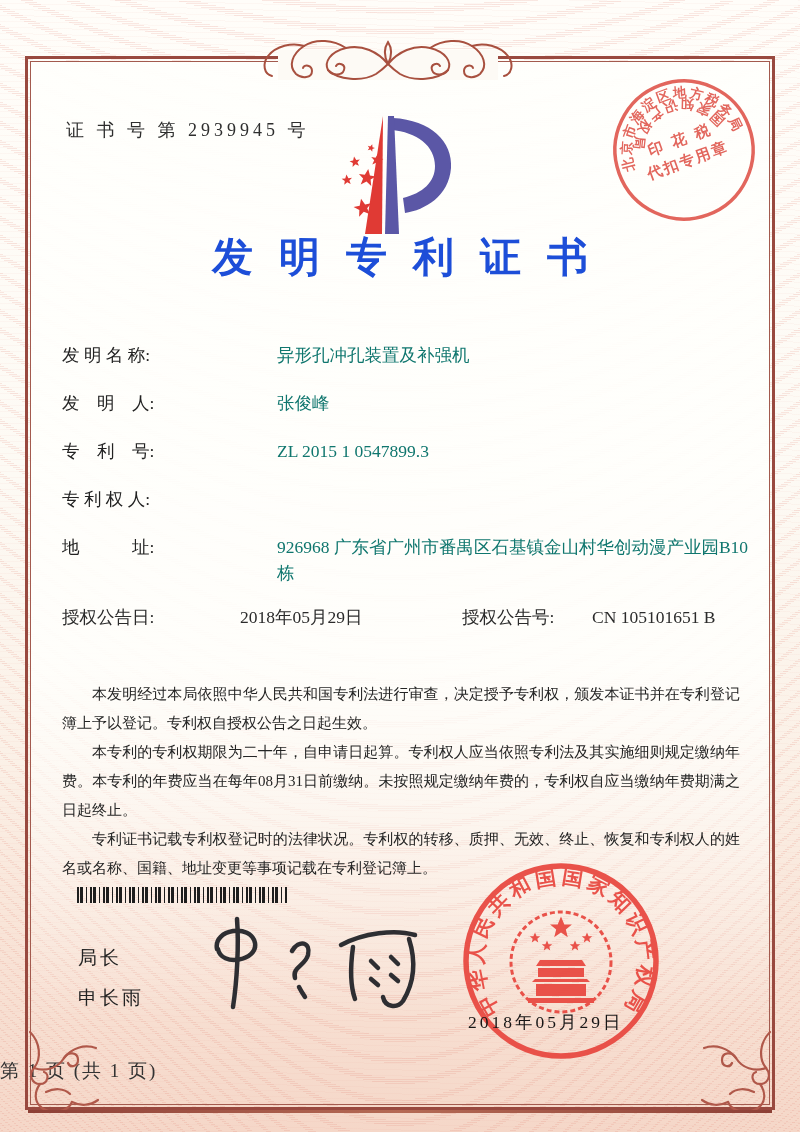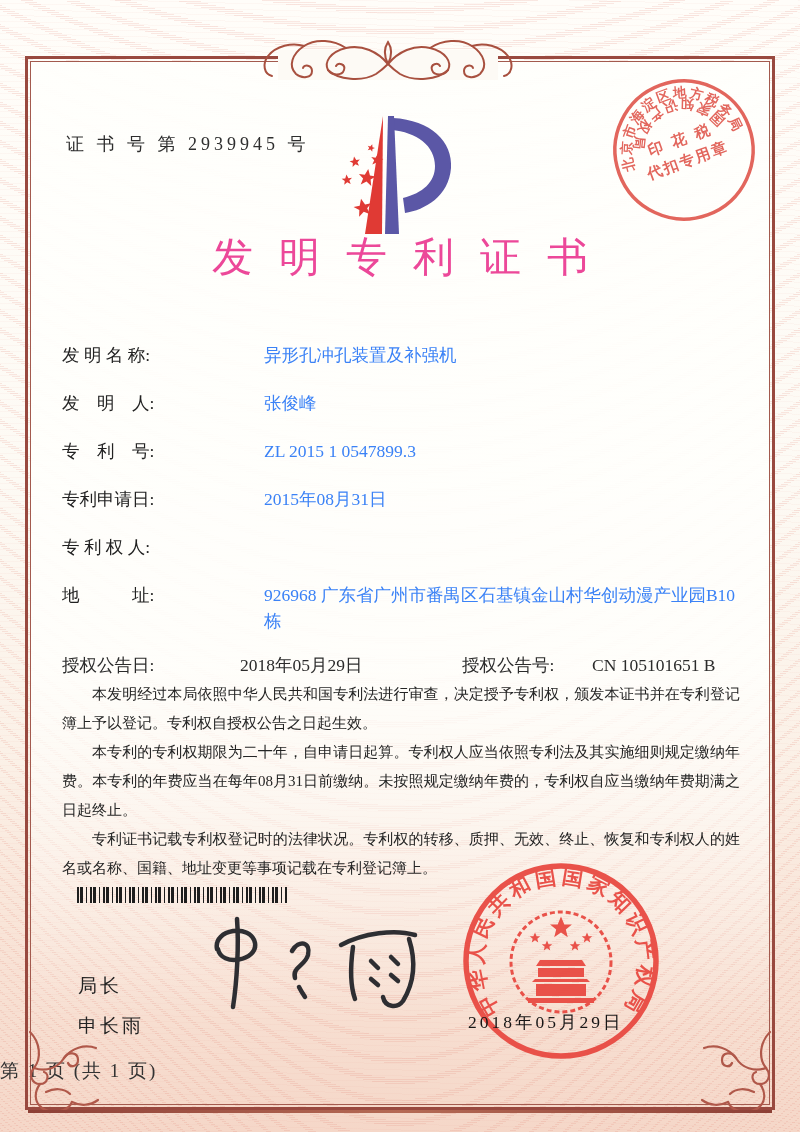--- a/index.html
+++ b/index.html
@@ -17,37 +17,37 @@
   }
   .frame{
     position:absolute;left:25px;top:56px;right:25px;bottom:22px;
     border:3px solid #99493f;
   }
   .frame-inner{
     position:absolute;inset:2px;border:1px solid #a35a4e;
     background:linear-gradient(180deg, rgba(255,255,252,0.95) 0%, rgba(255,255,252,0.9) 58%, rgba(255,255,252,0.45) 74%, rgba(255,255,252,0) 92%);
   }
   .abs{position:absolute;}
-  .cert-no{left:66px;top:132px;font-size:18px;letter-spacing:4px;color:#2e2e2e;}
+  .cert-no{left:66px;top:118px;font-size:18px;letter-spacing:4px;color:#2e2e2e;}
   .title{
     left:0;right:0;top:230px;text-align:center;
-    font-size:41px;font-weight:normal;letter-spacing:26px;text-indent:26px;color:#ec4899;
+    font-size:41px;font-weight:bold;letter-spacing:26px;text-indent:26px;color:#1d4ed8;
   }
   .fields{left:62px;top:342px;width:680px;font-size:17.5px;}
   .frow{display:grid;grid-template-columns:178px 1fr;margin-bottom:22px;line-height:26px;gap:24px;}
   .frow .lab{white-space:pre;color:#222;}
-  .frow .val{color:#3b82f6;}
+  .frow .val{color:#0f766e;margin-left:13px;}
   .grant{display:grid;grid-template-columns:178px 222px 130px 1fr;margin-bottom:15px;line-height:26px;}
   .paras{left:62px;top:680px;width:678px;font-size:15px;line-height:29px;text-align:justify;color:#242424;}
   .paras p{margin:0;text-indent:2em;}
   .barcode{
     left:77px;top:887px;width:210px;height:16px;
     background:repeating-linear-gradient(90deg,#1e1e1e 0 2px,transparent 2px 3px,#1e1e1e 3px 6px,transparent 6px 9px,#1e1e1e 9px 10px,transparent 10px 13px);
   }
-  .director{left:78px;top:966px;font-size:19px;letter-spacing:3px;line-height:40px;color:#222;}
+  .director{left:78px;top:938px;font-size:19px;letter-spacing:3px;line-height:40px;color:#222;}
   .footer{left:0;right:0;top:1058px;text-align:left;font-size:19px;letter-spacing:2px;color:#333;}
   .seal-date{left:468px;top:1010px;font-size:17.5px;letter-spacing:3px;color:#161616;z-index:6;}
   .bottom-line{position:absolute;left:28px;right:28px;bottom:19px;height:3px;
     background:linear-gradient(90deg,#8d4036,#b56a55,#8d4036);}
   svg{display:block;}
   .stamp-rot{transform:rotate(-20deg);}
 </style>
 </head>
 <body>
 
@@ -113,24 +113,20 @@
     <span class="lab">发 明 名 称:</span>
     <span class="val">异形孔冲孔装置及补强机</span>
   </div>
   <div class="frow">
     <span class="lab">发　明　人:</span>
     <span class="val">张俊峰</span>
   </div>
   <div class="frow">
     <span class="lab">专　利　号:</span>
     <span class="val">ZL 2015 1 0547899.3</span>
-  </div>
-  <div class="frow">
-    <span class="lab">专利申请日:</span>
-    <span class="val">2015年08月31日</span>
   </div>
   <div class="frow">
     <span class="lab">专 利 权 人:</span>
   </div>
   <div class="frow" style="margin-bottom:18px;">
     <span class="lab">地　　　址:</span>
     <span class="val" style="width:480px;">926968 广东省广州市番禺区石基镇金山村华创动漫产业园B10栋</span>
   </div>
   <div class="grant">
     <span class="lab">授权公告日:</span>

